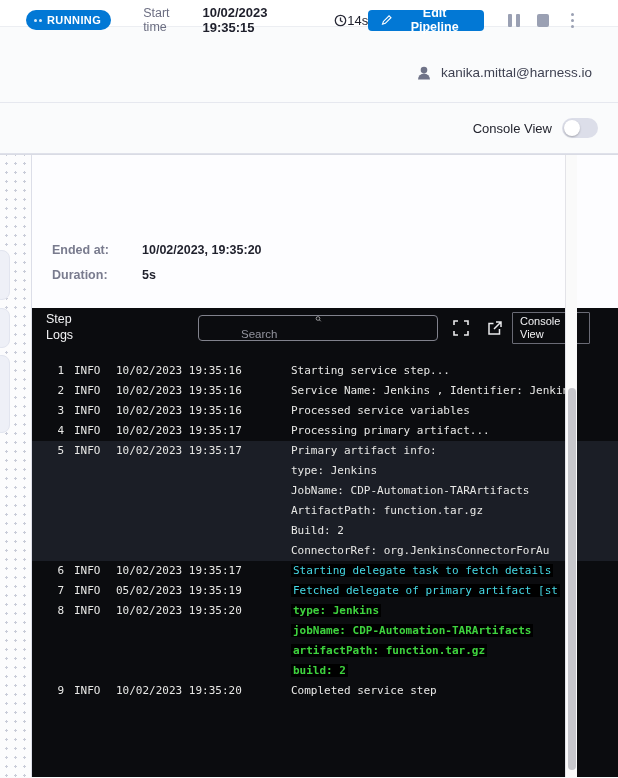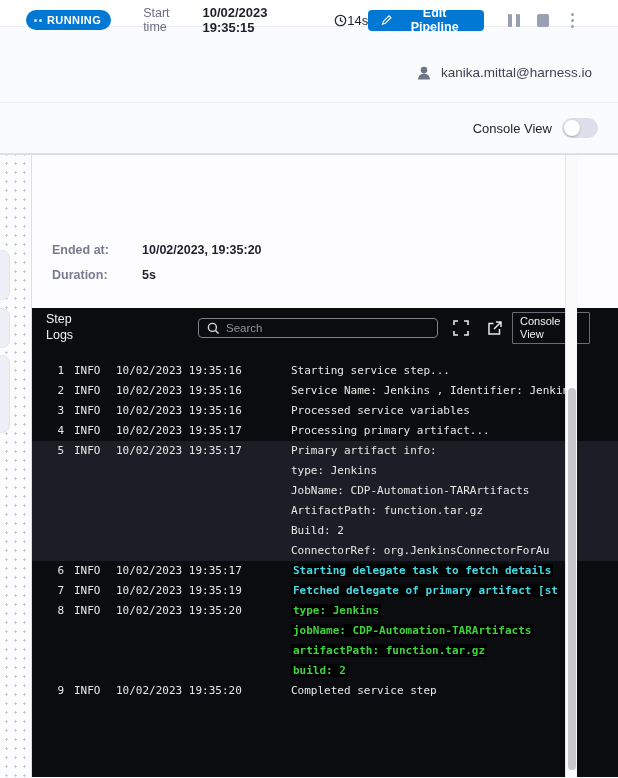--- a/index.html
+++ b/index.html
@@ -55,41 +55,41 @@
     border-left:1px solid #dcdee8;background:#fdfdff;}
   .kv{position:absolute;left:0;right:0;display:flex;font-size:12.5px;}
   .kv .k{position:absolute;left:20px;color:#797b8e;font-weight:bold;}
   .kv .v{position:absolute;left:110px;color:#1f202c;font-weight:bold;}
   .kv1{top:88px;} .kv2{top:113px;}
 
   
   .logpanel{position:absolute;left:0;right:0;top:153px;bottom:0;background:var(--log-bg);}
   .loghead{height:40px;display:flex;align-items:center;padding-left:14px;}
   .logtitle{width:42px;color:#f2f2f4;font-size:12.5px;line-height:1.25;}
-  .search{margin-left:110px;width:240px;height:20px;border:1px solid #81828c;border-radius:4px;
-    display:flex;align-items:center;gap:6px;padding:0 8px;background:transparent;}
+  .search{margin-left:110px;width:240px;height:26px;border:1px solid #81828c;border-radius:4px;
+    display:flex;align-items:center;gap:6px;padding:0 8px;background:transparent;flex-direction:column;}
   .search input{flex:1;background:transparent;border:none;outline:none;
     color:#d4d5db;font-size:11.5px;font-family:inherit;min-width:0;}
   .search input::placeholder{color:#93949e;}
   .hicon{margin-left:13px;width:20px;height:20px;display:flex;align-items:center;
     justify-content:center;cursor:pointer;}
   .cvbtn{margin-left:8px;width:78px;background:transparent;border:1px solid #6a6b75;
     color:#f2f2f4;font-family:inherit;font-size:11px;line-height:1.2;text-align:left;
     padding:2px 2px 2px 7px;cursor:pointer;border-radius:1px;}
 
   .logbody{padding-top:13px;font-family:"DejaVu Sans Mono",monospace;font-size:11px;
     color:#e8e8e6;overflow:hidden;}
   .entry.hl{background:var(--log-highlight-bg);}
   .lrow{display:flex;line-height:20px;white-space:pre;}
   .c-num{width:32px;text-align:right;flex:none;}
   .c-lev{width:42px;margin-left:10px;flex:none;}
   .c-tim{width:175px;flex:none;}
   .c-msg{flex:1;overflow:hidden;}
   .chip{padding:0 2px;}
-  .chip.cyan{color:var(--log-cyan);font-weight:bold;background:#000;margin-top:48px;}
+  .chip.cyan{color:var(--log-cyan);font-weight:normal;background:#000;margin-top:48px;}
   .chip.green{color:var(--log-green);font-weight:bold;background:#000;}
 
   
   .scrollbar{position:absolute;left:565px;top:0;bottom:0;width:12px;background:#fafafa;
     border-left:1px solid #e3e3e8;}
   .scrollbar .thumb{position:absolute;left:2px;top:233px;width:8px;height:382px;
     border-radius:4px;background:#c7c7cc;}
 </style>
 </head>
 <body>
@@ -205,21 +205,21 @@
               <div class="lrow"><span class="c-num"></span><span class="c-lev"></span><span class="c-tim"></span><span class="c-msg"><span class="">type: Jenkins</span></span></div>
               <div class="lrow"><span class="c-num"></span><span class="c-lev"></span><span class="c-tim"></span><span class="c-msg"><span class="">JobName: CDP-Automation-TARArtifacts</span></span></div>
               <div class="lrow"><span class="c-num"></span><span class="c-lev"></span><span class="c-tim"></span><span class="c-msg"><span class="">ArtifactPath: function.tar.gz</span></span></div>
               <div class="lrow"><span class="c-num"></span><span class="c-lev"></span><span class="c-tim"></span><span class="c-msg"><span class="">Build: 2</span></span></div>
               <div class="lrow"><span class="c-num"></span><span class="c-lev"></span><span class="c-tim"></span><span class="c-msg"><span class="">ConnectorRef: org.JenkinsConnectorForAu</span></span></div>
             </div>
             <div class="entry">
               <div class="lrow"><span class="c-num">6</span><span class="c-lev">INFO</span><span class="c-tim">10/02/2023 19:35:17</span><span class="c-msg"><span class="chip cyan">Starting delegate task to fetch details</span></span></div>
             </div>
             <div class="entry">
-              <div class="lrow"><span class="c-num">7</span><span class="c-lev">INFO</span><span class="c-tim">10/02/2023 19:35:19</span><span class="c-msg"><span class="chip cyan">Fetched delegate of primary artifact [st</span></span></div>
+              <div class="lrow"><span class="c-num">7</span><span class="c-lev">INFO</span><span class="c-tim">05/02/2023 19:35:19</span><span class="c-msg"><span class="chip cyan">Fetched delegate of primary artifact [st</span></span></div>
             </div>
             <div class="entry">
               <div class="lrow"><span class="c-num">8</span><span class="c-lev">INFO</span><span class="c-tim">10/02/2023 19:35:20</span><span class="c-msg"><span class="chip green">type: Jenkins</span></span></div>
               <div class="lrow"><span class="c-num"></span><span class="c-lev"></span><span class="c-tim"></span><span class="c-msg"><span class="chip green">jobName: CDP-Automation-TARArtifacts</span></span></div>
               <div class="lrow"><span class="c-num"></span><span class="c-lev"></span><span class="c-tim"></span><span class="c-msg"><span class="chip green">artifactPath: function.tar.gz</span></span></div>
               <div class="lrow"><span class="c-num"></span><span class="c-lev"></span><span class="c-tim"></span><span class="c-msg"><span class="chip green">build: 2</span></span></div>
             </div>
             <div class="entry">
               <div class="lrow"><span class="c-num">9</span><span class="c-lev">INFO</span><span class="c-tim">10/02/2023 19:35:20</span><span class="c-msg"><span class="">Completed service step</span></span></div>
             </div>

